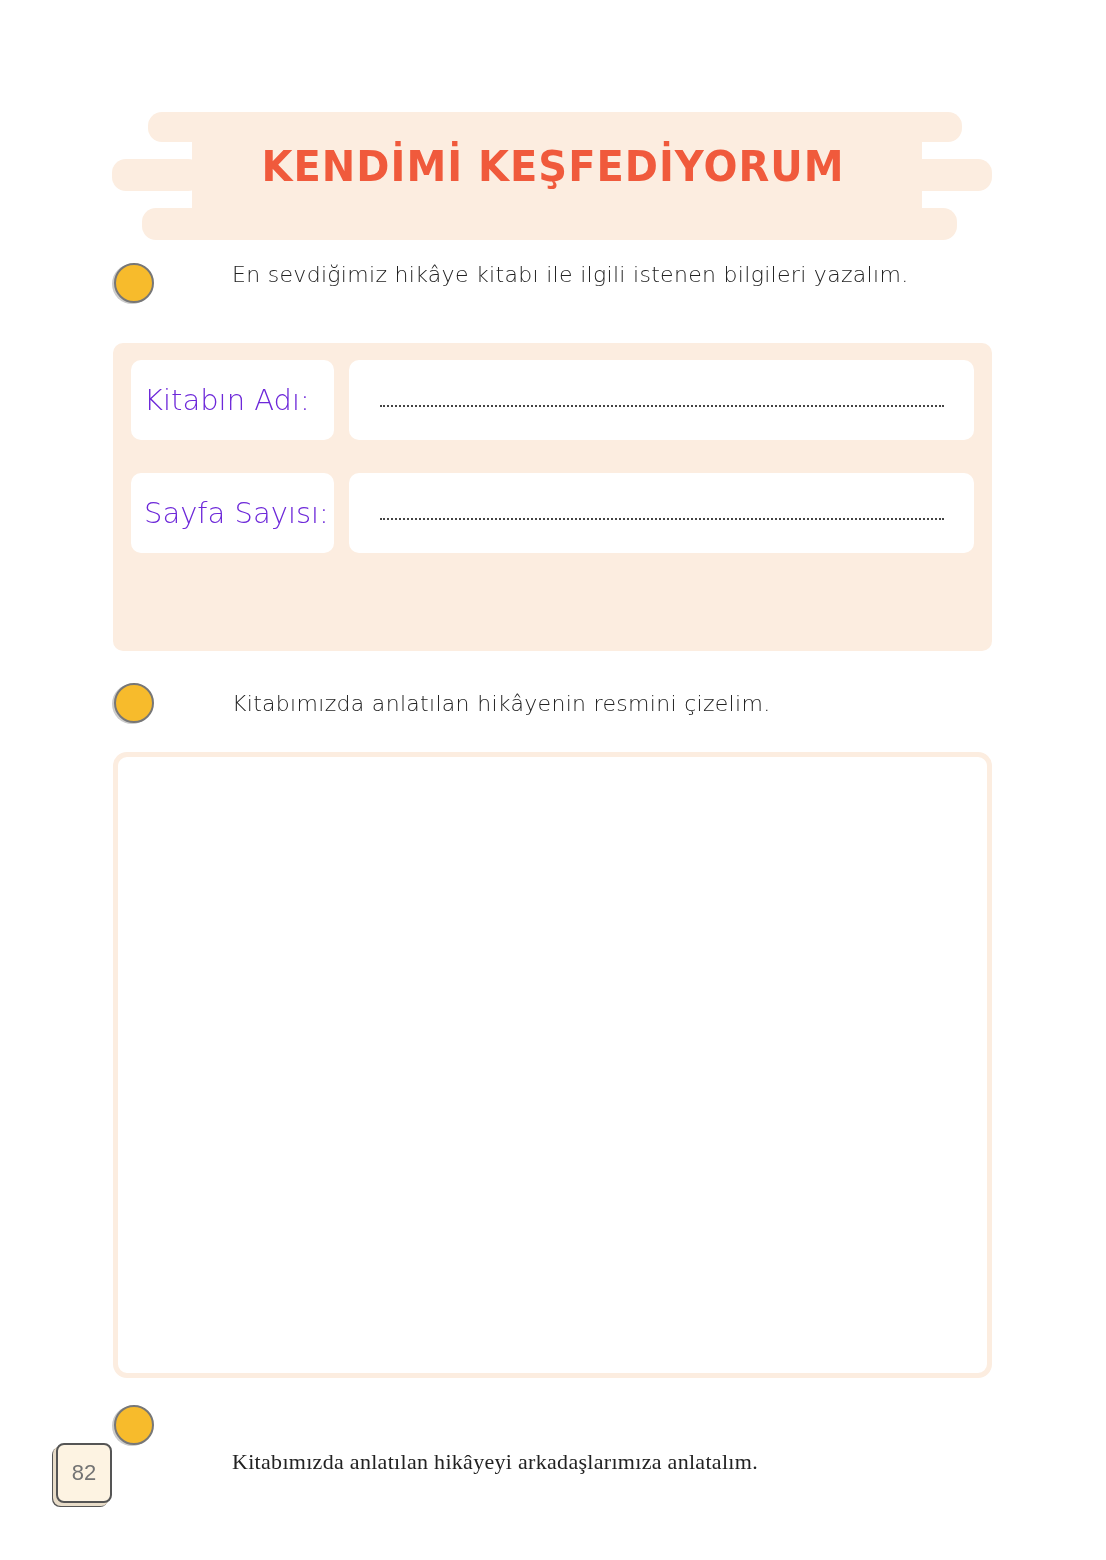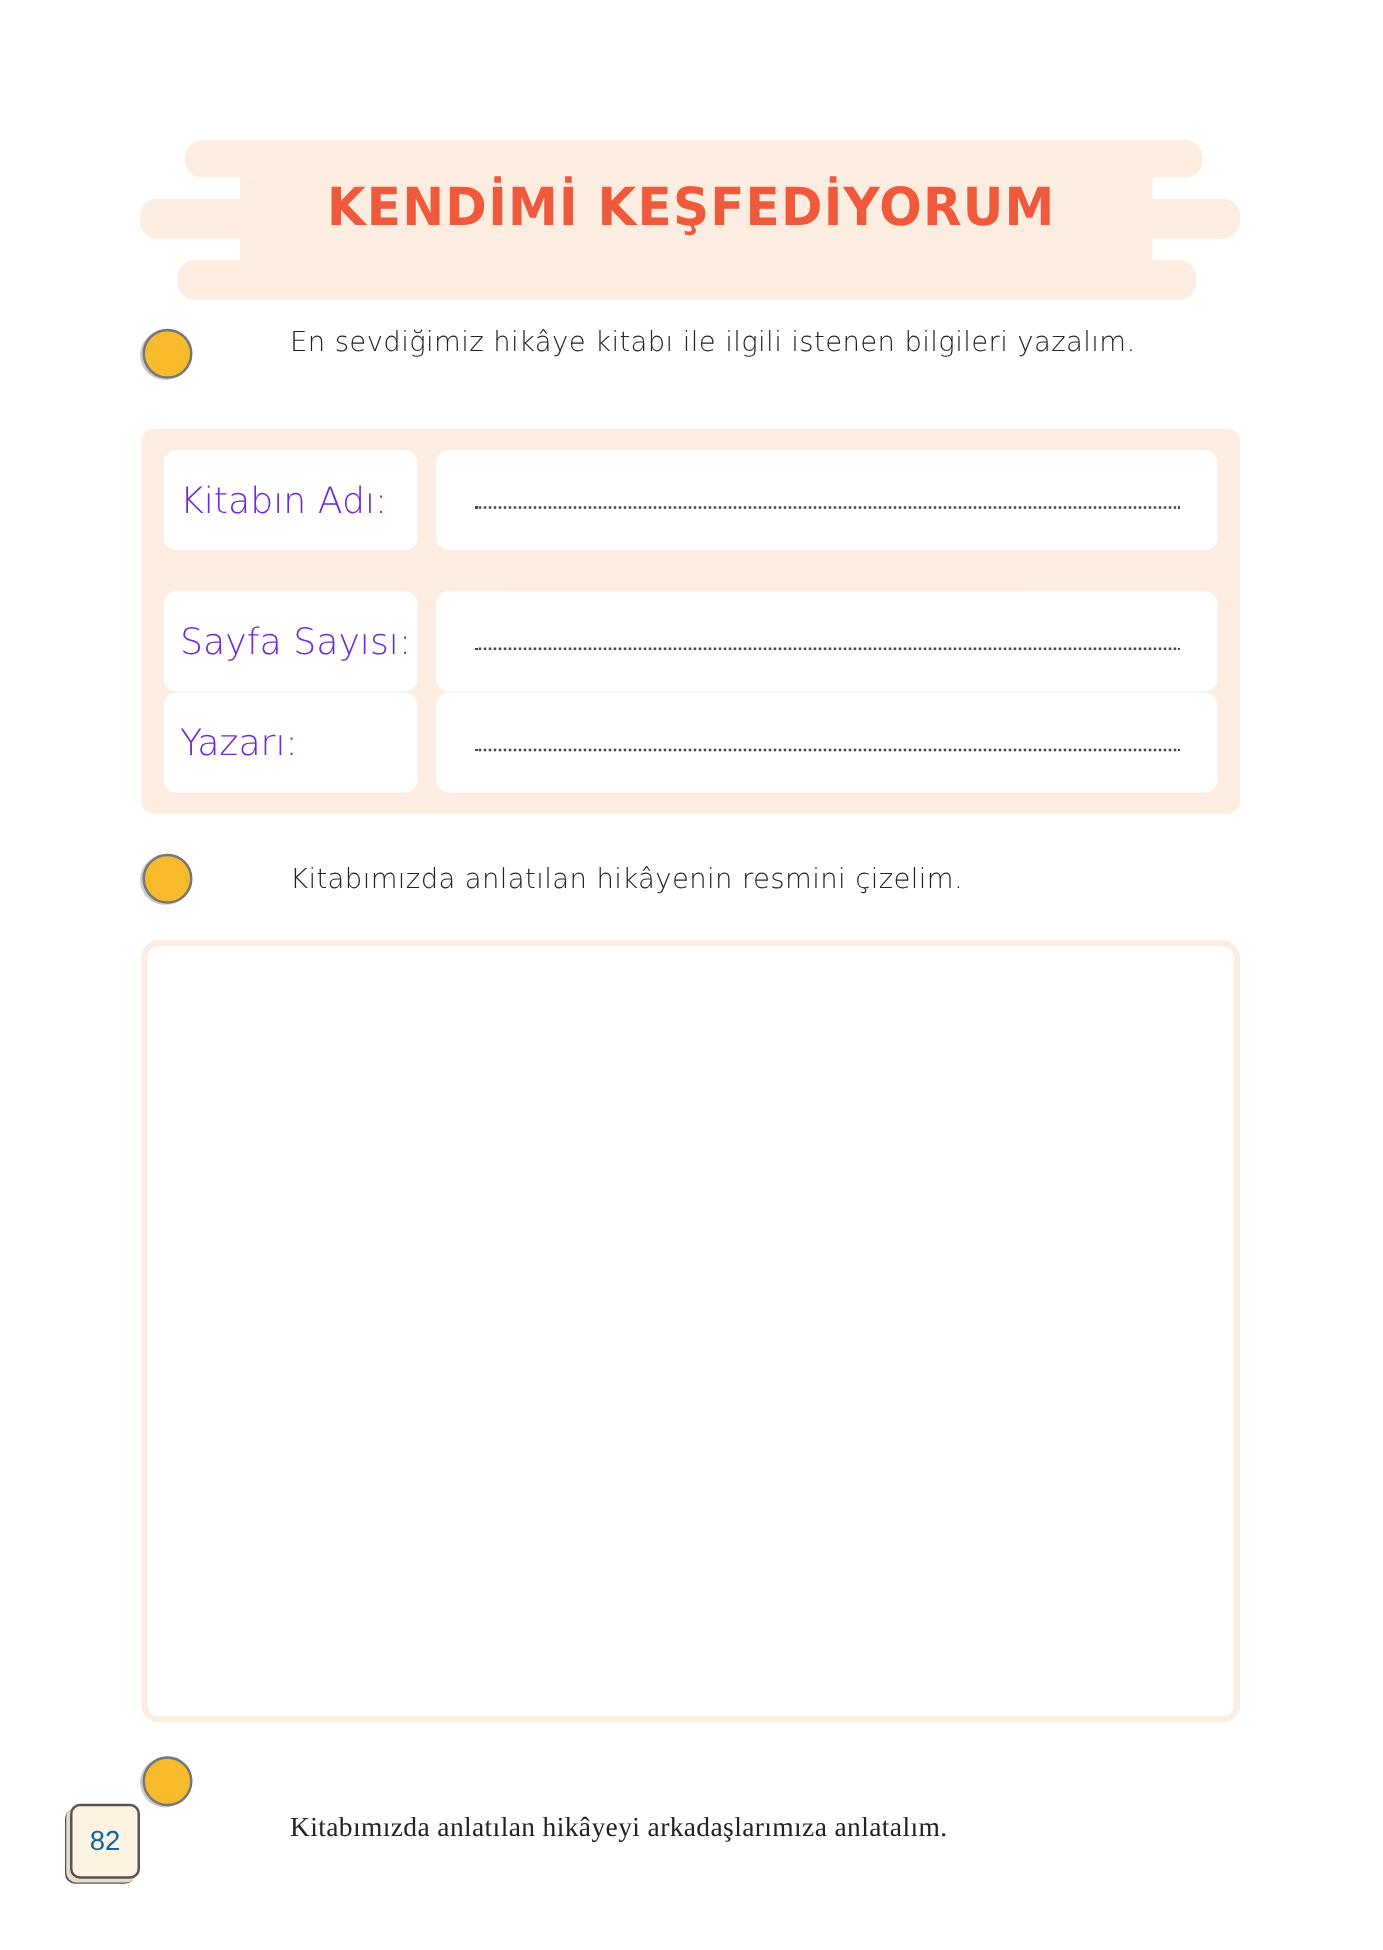--- a/index.html
+++ b/index.html
@@ -28,21 +28,21 @@
   .row .dots { position: absolute; left: 31px; right: 30px; top: 45px;
     border-bottom: 2px dotted #444; }
 
   .draw-area { position: absolute; left: 113px; top: 752px; width: 869px; height: 616px;
     border: 5px solid #fcede0; border-radius: 14px; background: #fff; }
 
   .page-num { position: absolute; left: 56px; top: 1443px; width: 52px; height: 56px;
     background: #fdf3e2; border: 2px solid #555; border-radius: 8px;
     box-shadow: -3px 3px 0 #e8dcc8, -4px 4px 0 #555;
     display: flex; align-items: center; justify-content: center;
-    font-family: "Liberation Sans", sans-serif; font-size: 22px; color: #0369a1; }
+    font-family: "Liberation Sans", sans-serif; font-size: 22px; color: #737373; }
 </style>
 </head>
 <body>
 
 <div class="banner">
   <div class="bar" style="left:36px; top:0; width:814px; height:30px;"></div>
   <div class="bar" style="left:90px; top:20px; width:700px; height:90px; border-radius:0;"></div>
   <div class="bar" style="left:0; top:47px; width:90px; height:32px;"></div>
   <div class="bar" style="left:790px; top:47px; width:90px; height:32px;"></div>
   <div class="bar" style="left:30px; top:96px; width:815px; height:32px;"></div>
@@ -63,28 +63,20 @@
     </div>
   </div>
   <div class="row" style="top:120px;margin-top:10px;">
     <div class="label-cell">
       <span>Sayfa Sayısı:</span>
     </div>
     <div class="value-cell">
       <div class="dots"></div>
     </div>
   </div>
-  <div class="row" style="top:211px;">
-    <div class="label-cell">
-      <span>Yazarı:</span>
-    </div>
-    <div class="value-cell">
-      <div class="dots"></div>
-    </div>
-  </div>
 </div>
 
 <div class="bullet" style="left:114px; top:683px;"></div>
 <div class="instr" style="top:691px;">Kitabımızda anlatılan hikâyenin resmini çizelim.</div>
 
 <div class="draw-area"></div>
 
 <div class="bullet" style="left:114px; top:1405px;"></div>
 <div class="instr" style="top:1449px;font-family:Liberation Serif, serif;">Kitabımızda anlatılan hikâyeyi arkadaşlarımıza anlatalım.</div>
 

